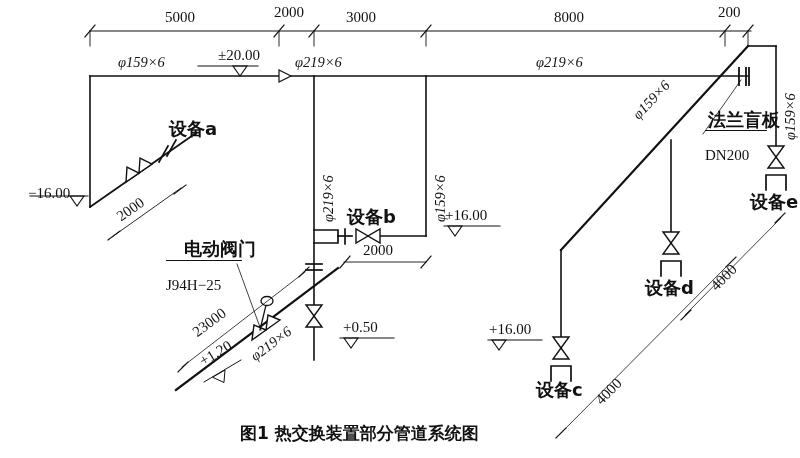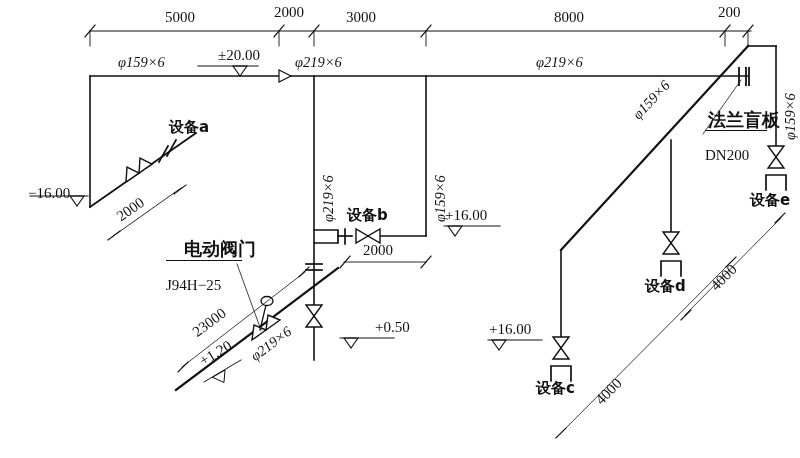--- a/index.html
+++ b/index.html
@@ -5,21 +5,21 @@
   html,body{margin:0;padding:0;background:#fff;}
   body{width:800px;height:458px;position:relative;overflow:hidden;
        font-family:"Liberation Serif",serif;color:#111;}
   #stage{position:absolute;left:8px;top:0;width:800px;height:400px;}
   svg{position:absolute;left:0;top:0;}
   .lbl{position:absolute;white-space:nowrap;font-family:"Liberation Serif",serif;
        color:#111;line-height:1;}
   .dim{font-size:15px;}
   .pipe{font-size:14.5px;font-style:italic;}
   .elev{font-size:15px;}
-  .eq{font-size:15px;font-family:"DejaVu Sans",sans-serif;font-weight:700;text-align:center;}
+  .eq{font-size:18px;font-family:"DejaVu Sans",sans-serif;font-weight:700;text-align:center;}
   .ann{font-size:18px;font-family:"DejaVu Sans",sans-serif;font-weight:700;}
   .annsub{font-size:15px;font-family:"Liberation Serif",serif;margin-top:16px;}
   .cap{font-size:17px;font-family:"DejaVu Sans",sans-serif;font-weight:700;}
   .rot90{transform:rotate(-90deg);transform-origin:0 0;}
 </style>
 </head>
 <body>
 
 <div id="stage">
 
@@ -257,21 +257,21 @@
 <div class="lbl pipe rot90" style="left:313px;top:222px;">φ219×6</div>
 <div class="lbl pipe rot90" style="left:425px;top:222px;">φ159×6</div>
 <div class="lbl pipe rot90" style="left:775px;top:140px;">φ159×6</div>
 
 <div class="lbl pipe" style="left:622px;top:112px;transform:rotate(-47deg);transform-origin:0 0;">φ159×6</div>
 <div class="lbl pipe" style="left:240px;top:352px;transform:rotate(-37deg);transform-origin:0 0;">φ219×6</div>
 
 <div class="lbl elev" style="left:194px;top:48px;margin-left:16px;">±20.00</div>
 <div class="lbl elev" style="left:20px;top:178px;margin-top:8px;">−16.00</div>
 <div class="lbl elev" style="left:437px;top:208px;">+16.00</div>
-<div class="lbl elev" style="left:335px;top:320px;margin-left:32px;">+0.50</div>
+<div class="lbl elev" style="left:335px;top:320px;">+0.50</div>
 <div class="lbl elev" style="left:189px;top:356px;transform:rotate(-31deg);transform-origin:0 0;">+1.20</div>
 <div class="lbl elev" style="left:481px;top:322px;">+16.00</div>
 
 <div class="lbl eq" style="left:161px;top:120px;">设备a</div>
 <div class="lbl eq" style="left:313px;top:208px;margin-left:26px;">设备b</div>
 <div class="lbl eq" style="left:528px;top:381px;">设备c</div>
 <div class="lbl eq" style="left:637px;top:279px;">设备d</div>
 <div class="lbl eq" style="left:742px;top:193px;">设备e</div>
 
 <div class="lbl ann" style="left:161px;top:240px;padding-left:15px;">电动阀门</div>
@@ -281,14 +281,15 @@
 <div class="lbl ann" style="left:700px;top:111px;">法兰盲板</div>
 <div style="position:absolute;left:697px;top:130px;width:62px;height:1px;background:#111;"></div>
 <div class="lbl annsub" style="left:697px;top:132px;">DN200</div>
 
 <div class="lbl dim" style="left:106px;top:212px;transform:rotate(-35deg);transform-origin:0 0;">2000</div>
 <div class="lbl dim" style="left:355px;top:243px;">2000</div>
 <div class="lbl dim" style="left:182px;top:328px;transform:rotate(-37deg);transform-origin:0 0;">23000</div>
 <div class="lbl dim" style="left:700px;top:283px;transform:rotate(-45deg);transform-origin:0 0;">4000</div>
 <div class="lbl dim" style="left:585px;top:397px;transform:rotate(-45deg);transform-origin:0 0;">4000</div>
 
+<div class="lbl cap" style="left:232px;top:425px;">图1  热交换装置部分管道系统图</div>
 
 </div>
 
 </body></html>

